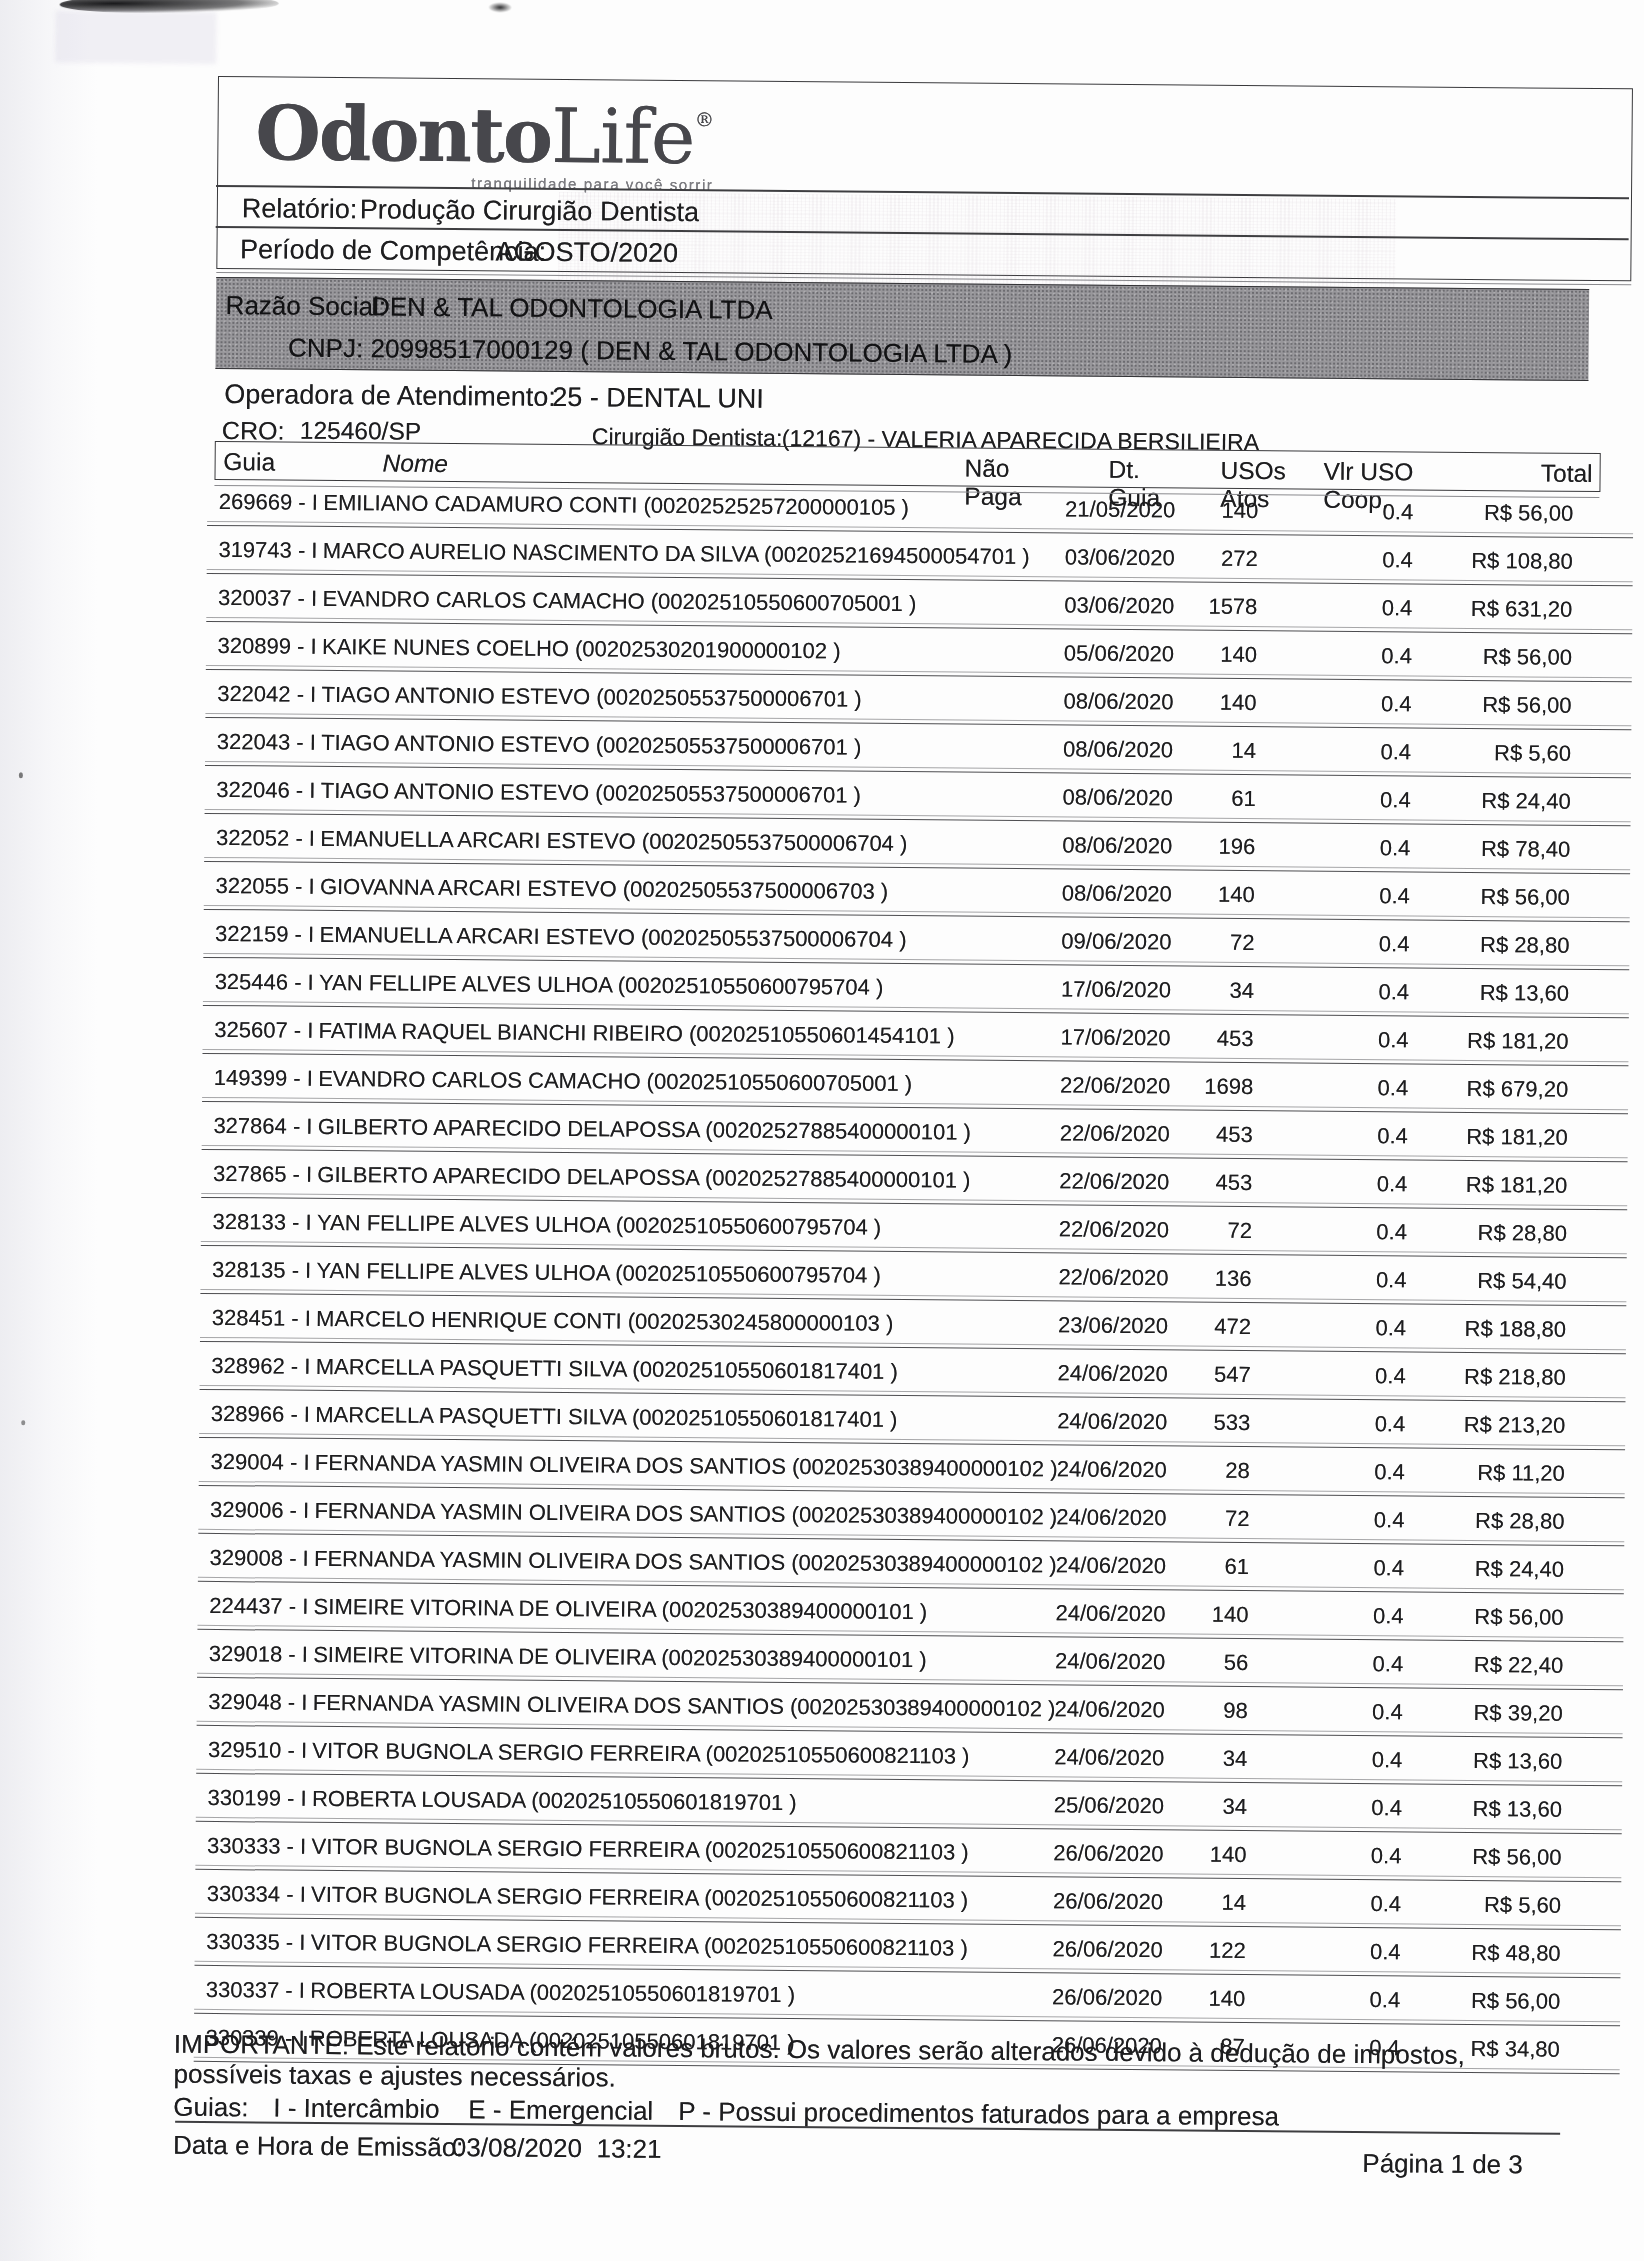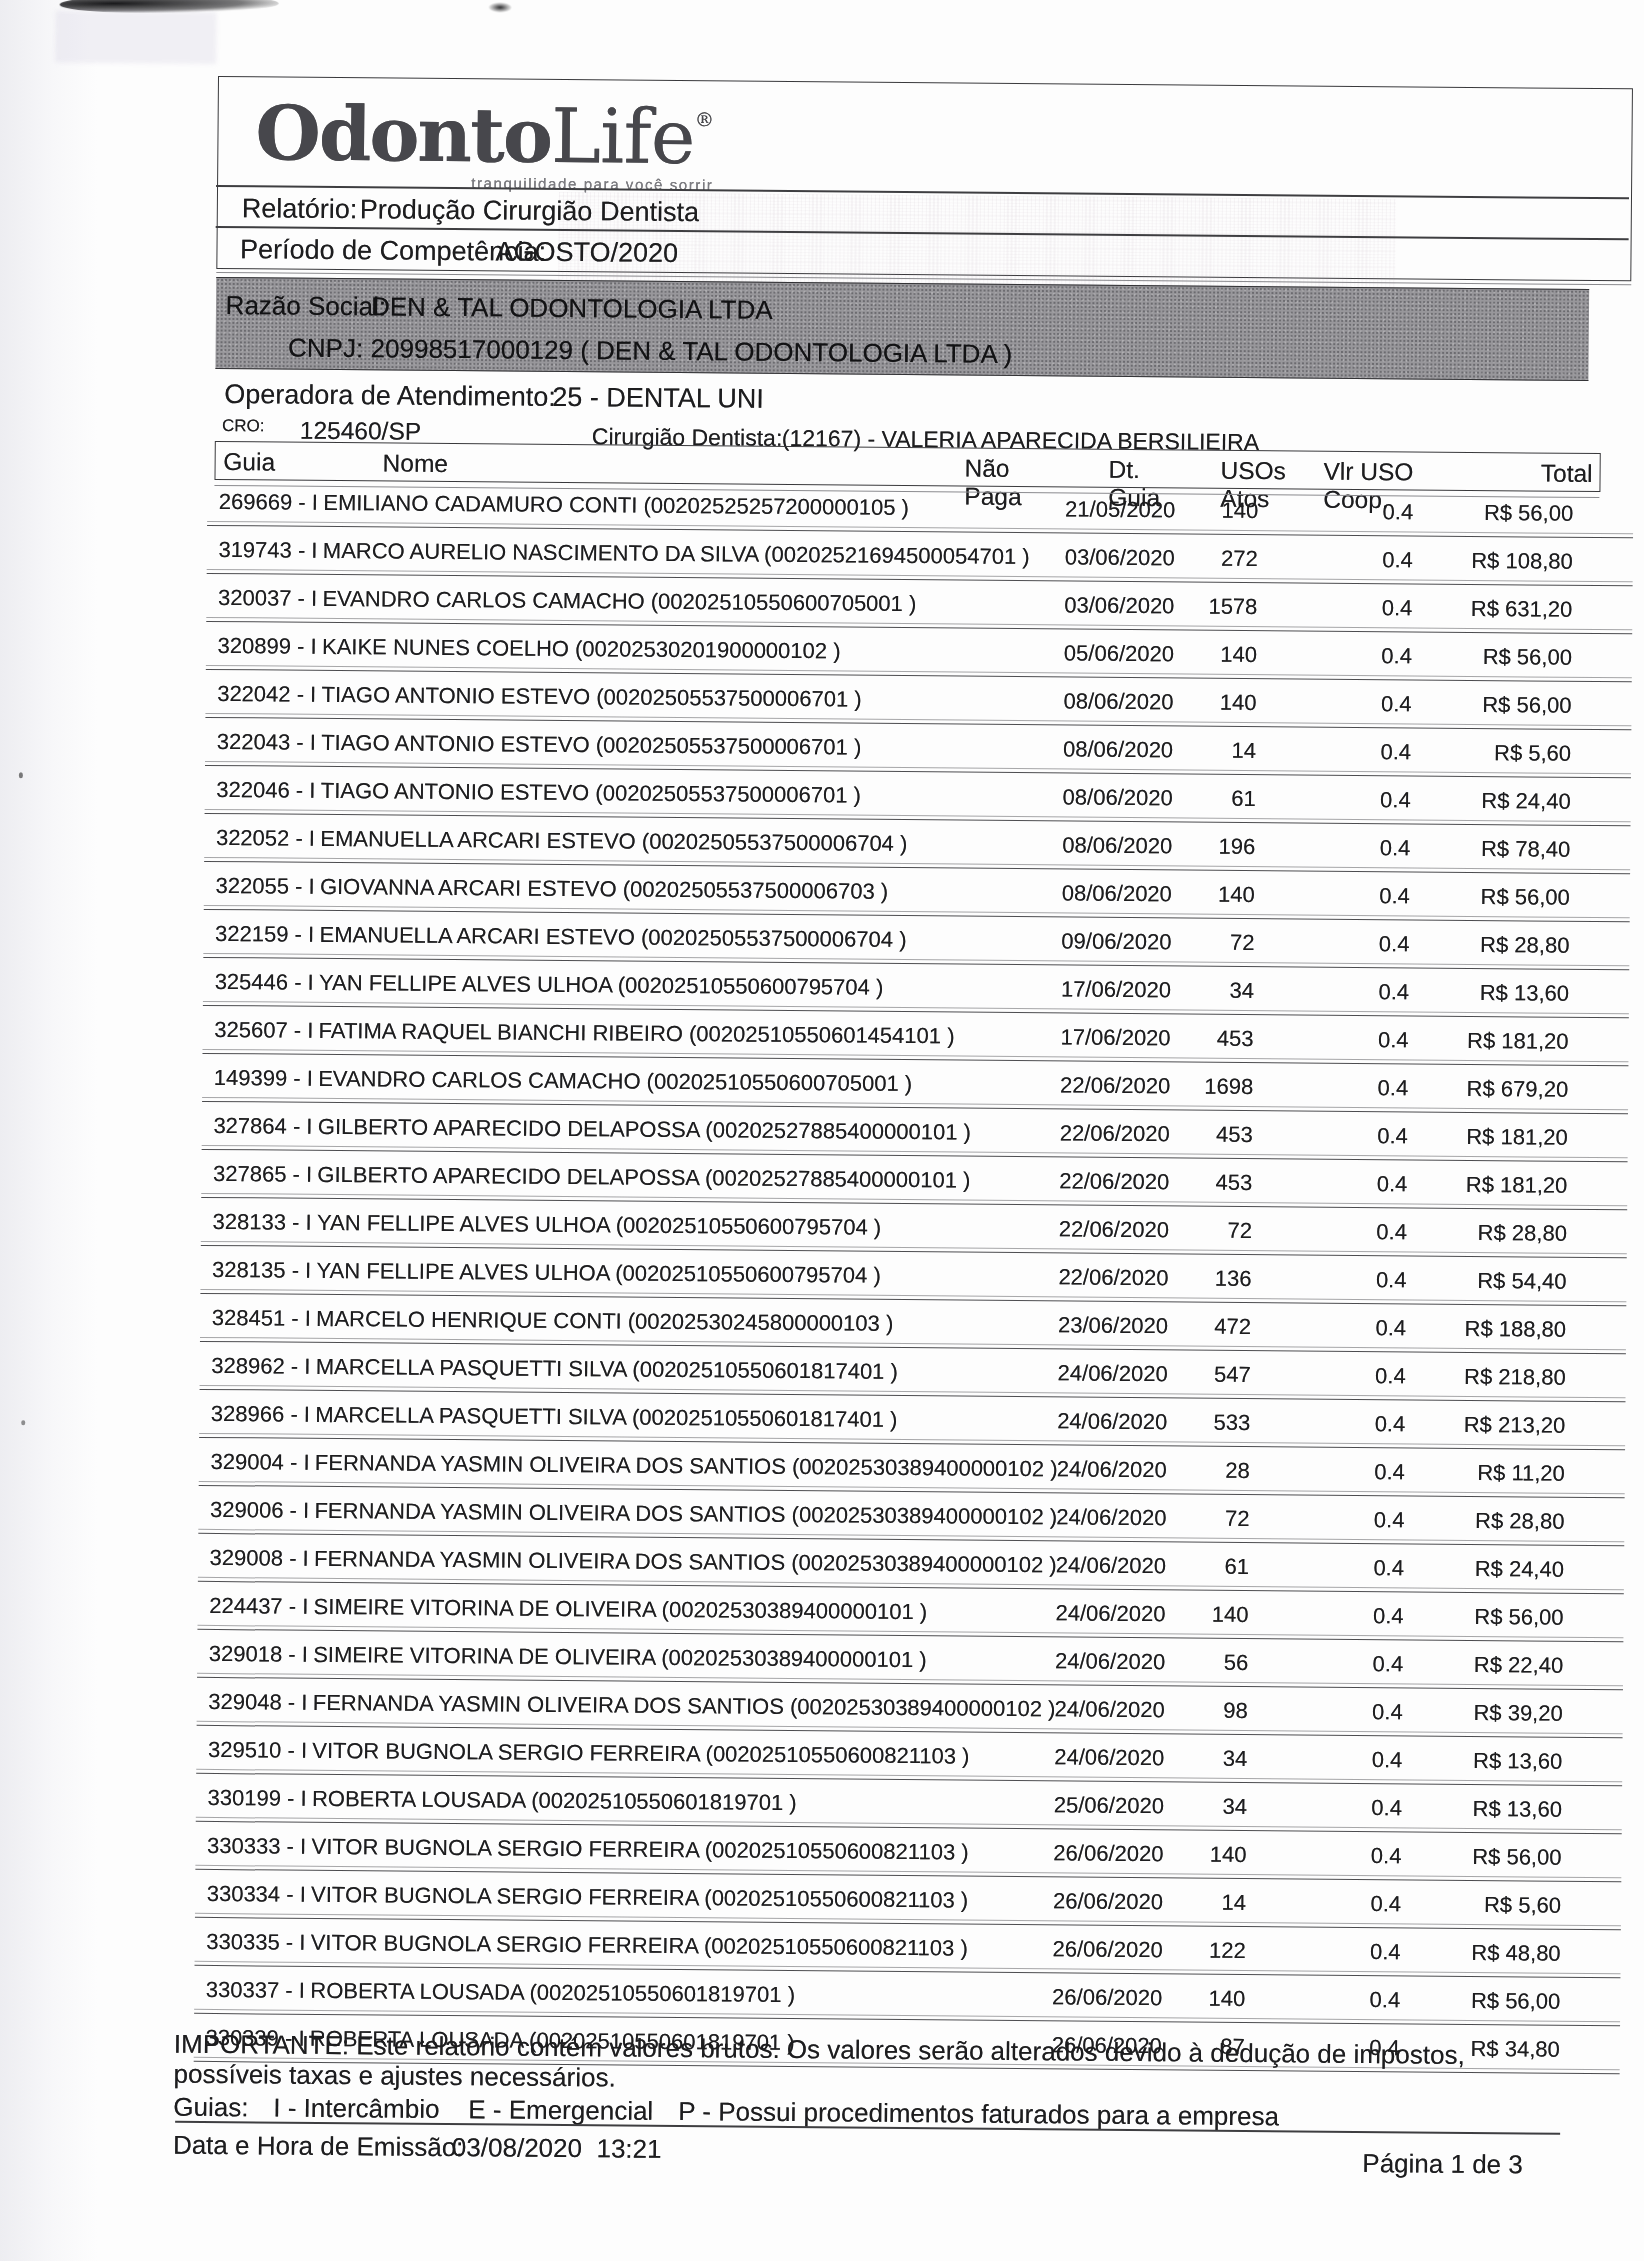--- a/index.html
+++ b/index.html
@@ -95,28 +95,28 @@
     <div class="abs band">
       <span class="abs lbl" style="left:9.7px;top:11.6px;">Razão Social:</span>
       <span class="abs val" style="left:155px;top:11.6px;">DEN &amp; TAL ODONTOLOGIA LTDA</span>
       <span class="abs lbl" style="left:24.5px;top:54px;margin-left:48px;">CNPJ:</span>
       <span class="abs val" style="left:155px;top:54px;">20998517000129 ( DEN &amp; TAL ODONTOLOGIA LTDA )</span>
     </div>
 
     <span class="abs lbl" style="left:227px;top:379px;">Operadora de Atendimento:</span>
     <span class="abs val" style="left:555px;top:379px;">25 - DENTAL UNI</span>
 
-    <span class="abs lbl" style="left:225px;top:416px;font-size:17px;">CRO:</span>
+    <span class="abs lbl" style="left:225px;top:416px;font-size:25px;">CRO:</span>
     <span class="abs val" style="left:303px;top:416px;font-size:24.5px;">125460/SP</span>
     <span class="abs lbl" style="left:595px;top:420px;font-size:23px;">Cirurgião Dentista:</span>
     <span class="abs val" style="left:785px;top:420px;font-size:23px;">(12167) - VALERIA APARECIDA BERSILIEIRA</span>
 
     <div class="abs thead-box">
       <span class="h" style="left:7.7px;">Guia</span>
-      <span class="h" style="left:167px;">Nome</span>
+      <span class="h" style="left:167px;font-style:italic;">Nome</span>
       <span class="h" style="left:749px;width:90px;">Não Paga</span>
       <span class="h" style="left:877px;width:77px;margin-left:16px;">Dt. Guia</span>
       <span class="h" style="left:1005px;width:97px;">USOs Atos</span>
       <span class="h" style="left:1108px;width:129px;">Vlr USO Coop.</span>
       <span class="h" style="left:1256px;width:121px;text-align:right;">Total</span>
     </div>
     <div class="abs hline-faint thead-line2"></div>
 
     <div id="rows" class="abs">
         <div class="t-row">

